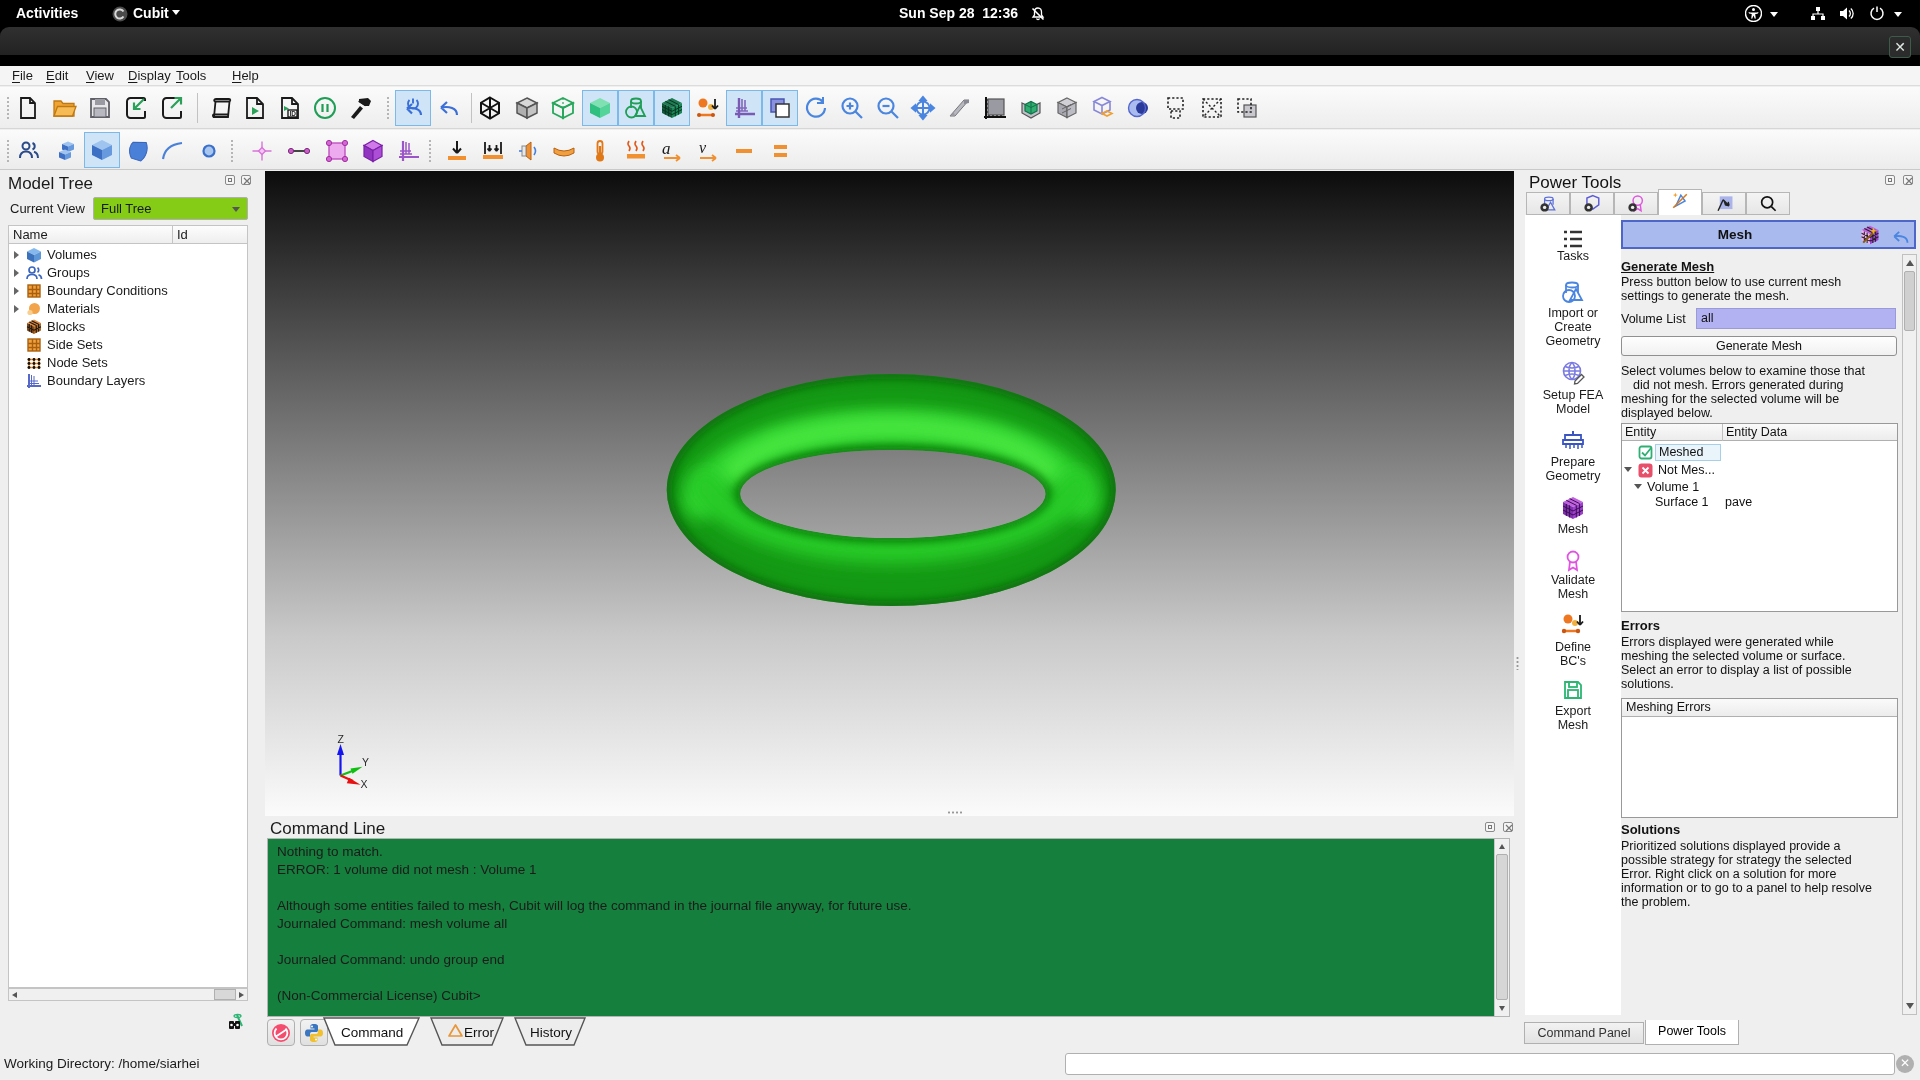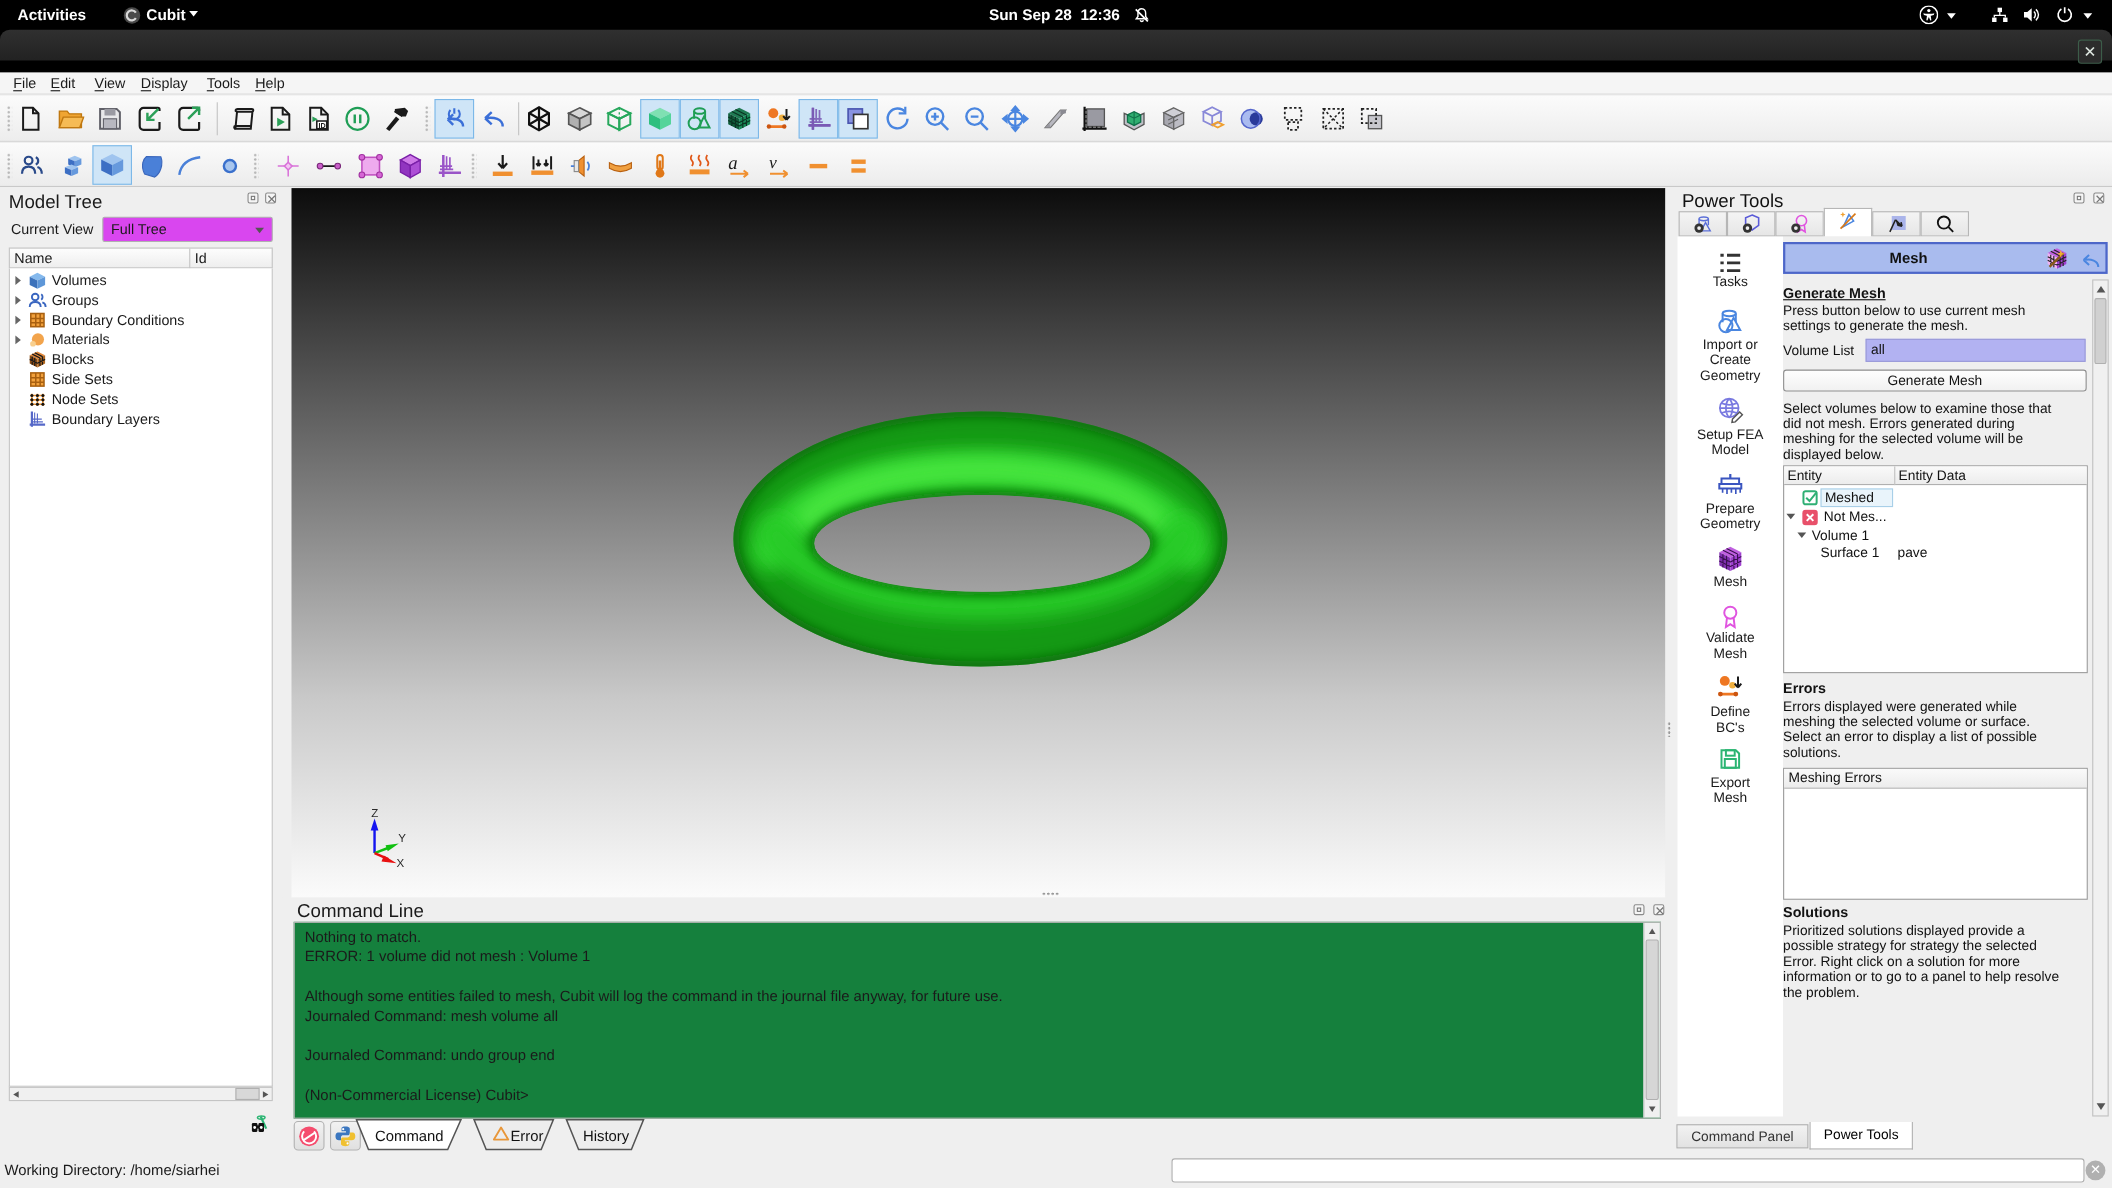--- a/index.html
+++ b/index.html
@@ -31,21 +31,21 @@
 .hl { background:#cfe5f7; border:1px solid #7cb8e8; }
 .tsep { position:absolute; top:6px; width:1px; height:30px; background:#c2c2c2; }
 .tgrip { position:absolute; top:9px; width:5px; height:24px;
   background-image:radial-gradient(circle, #b5b5b5 1px, transparent 1.2px);
   background-size:4px 4px; }
 
 
 #lpanel { left:0; top:170px; width:257px; height:835px; background:#efefef; font-size:13px; color:#1a1a1a; }
 .paneltitle { position:absolute; left:8px; top:4px; font-size:17px; }
 .winbtn { position:absolute; top:5px; width:10px; height:10px; border:1px solid #8a8a8a; border-radius:2px; background:#f5f5f5; }
-#combo { position:absolute; left:93px; top:27px; width:155px; height:23px; background:#d946ef; border:1px solid #b0b0b0; border-radius:2px;text-decoration:underline; }
+#combo { position:absolute; left:93px; top:27px; width:155px; height:23px; background:#84cc16; border:1px solid #b0b0b0; border-radius:2px;text-decoration:underline; }
 #combo .arr { position:absolute; right:7px; top:9px; width:0; height:0; border-left:4px solid transparent; border-right:4px solid transparent; border-top:5px solid #555; }
 #treehdr { position:absolute; left:8px; top:55px; width:240px; height:19px; background:linear-gradient(#fdfdfd,#eeeeee); border:1px solid #c4c4c4; }
 #treebody { position:absolute; left:8px; top:74px; width:240px; height:744px; background:#fff; border:1px solid #c4c4c4; border-top:none; }
 .trow { position:absolute; left:0; height:18px; width:238px; }
 .trow .lbl { position:absolute; left:38px; top:1px; }
 .texp { position:absolute; left:5px; top:5px; width:0; height:0; border-top:4px solid transparent; border-bottom:4px solid transparent; border-left:5px solid #666; }
 .tico { position:absolute; left:16px; top:0; width:18px; height:18px; }
 .tico svg { width:18px; height:18px; display:block; }
 #hscroll { position:absolute; left:8px; top:818px; width:240px; height:13px; background:#f0f0f0; border:1px solid #c4c4c4; }
 #hthumb { position:absolute; left:205px; top:0px; width:22px; height:11px; background:#d8d8d8; border:1px solid #b0b0b0; }
@@ -122,21 +122,21 @@
   <div id="titlewrap" class="abs">
     <div id="titlegray"></div>
     <div id="closebtn">✕</div>
   </div>
 
   <div id="menubar" class="abs">
     <span style="left:12px;"><u>F</u>ile</span>
     <span style="left:46px;"><u>E</u>dit</span>
     <span style="left:86px;"><u>V</u>iew</span>
     <span style="left:128px;"><u>D</u>isplay</span>
-    <span style="left:188px;"><u>T</u>ools</span>
+    <span style="left:176px;"><u>T</u>ools</span>
     <span style="left:232px;"><u>H</u>elp</span>
   </div>
 
   <div id="tb1" class="abs">
     <div class="tgrip" style="left:6px;"></div>
     <div class="ticon" style="left:15px;">
         <svg viewBox="0 0 26 26" fill="none" stroke="#1a1a1a" stroke-width="1.8">
           <path d="M6 3 H15 L20 8 V23 H6 Z"></path>
           <path d="M15 3 V8 H20"></path>
         </svg>
@@ -892,21 +892,21 @@
       </div>
       <div style="position:absolute;left:0px;top:44px;font-weight:700;text-decoration:underline;font-size:13px;">Generate Mesh</div>
       <div style="position:absolute;left:0px;top:60px;">Press button below to use current mesh</div>
       <div style="position:absolute;left:0px;top:74px;">settings to generate the mesh.</div>
       <div style="position:absolute;left:0px;top:97px;">Volume List</div>
       <div style="position:absolute;left:75px;top:93px;width:200px;height:21px;background:#b2b2f2;border:1px solid #9a9ad8;">
           <span style="position:absolute;left:4px;top:2px;">all</span>
         </div>
       <div style="position:absolute;left:0px;top:121px;width:276px;height:20px;background:linear-gradient(#fefefe,#f1f1f1);border:1px solid #909090;border-radius:3px;text-align:center;padding-top:2px;">Generate Mesh</div>
       <div style="position:absolute;left:0px;top:149px;">Select volumes below to examine those that</div>
-      <div style="position:absolute;left:0px;top:163px;">did not mesh. Errors generated during</div>
+      <div style="position:absolute;left:12px;top:163px;">did not mesh. Errors generated during</div>
       <div style="position:absolute;left:0px;top:177px;">meshing for the selected volume will be</div>
       <div style="position:absolute;left:0px;top:191px;">displayed below.</div>
       <div class="rbox" style="left:0px;top:208px;width:277px;height:189px;">
         <div class="rhdr" style="left:0;top:0;width:275px;height:17px;">
             <span style="position:absolute;left:3px;top:1px;">Entity</span>
             <span style="position:absolute;left:104px;top:1px;">Entity Data</span>
             <div style="position:absolute;left:100px;top:0;width:1px;height:17px;background:#c0c0c0;"></div>
           </div>
         <svg style="position:absolute;left:16px;top:21px;" width="15" height="15" viewBox="0 0 15 15" fill="none">
             <rect x="1.5" y="1.5" width="12" height="12" rx="2" stroke="#2faf74" stroke-width="1.8"></rect>

